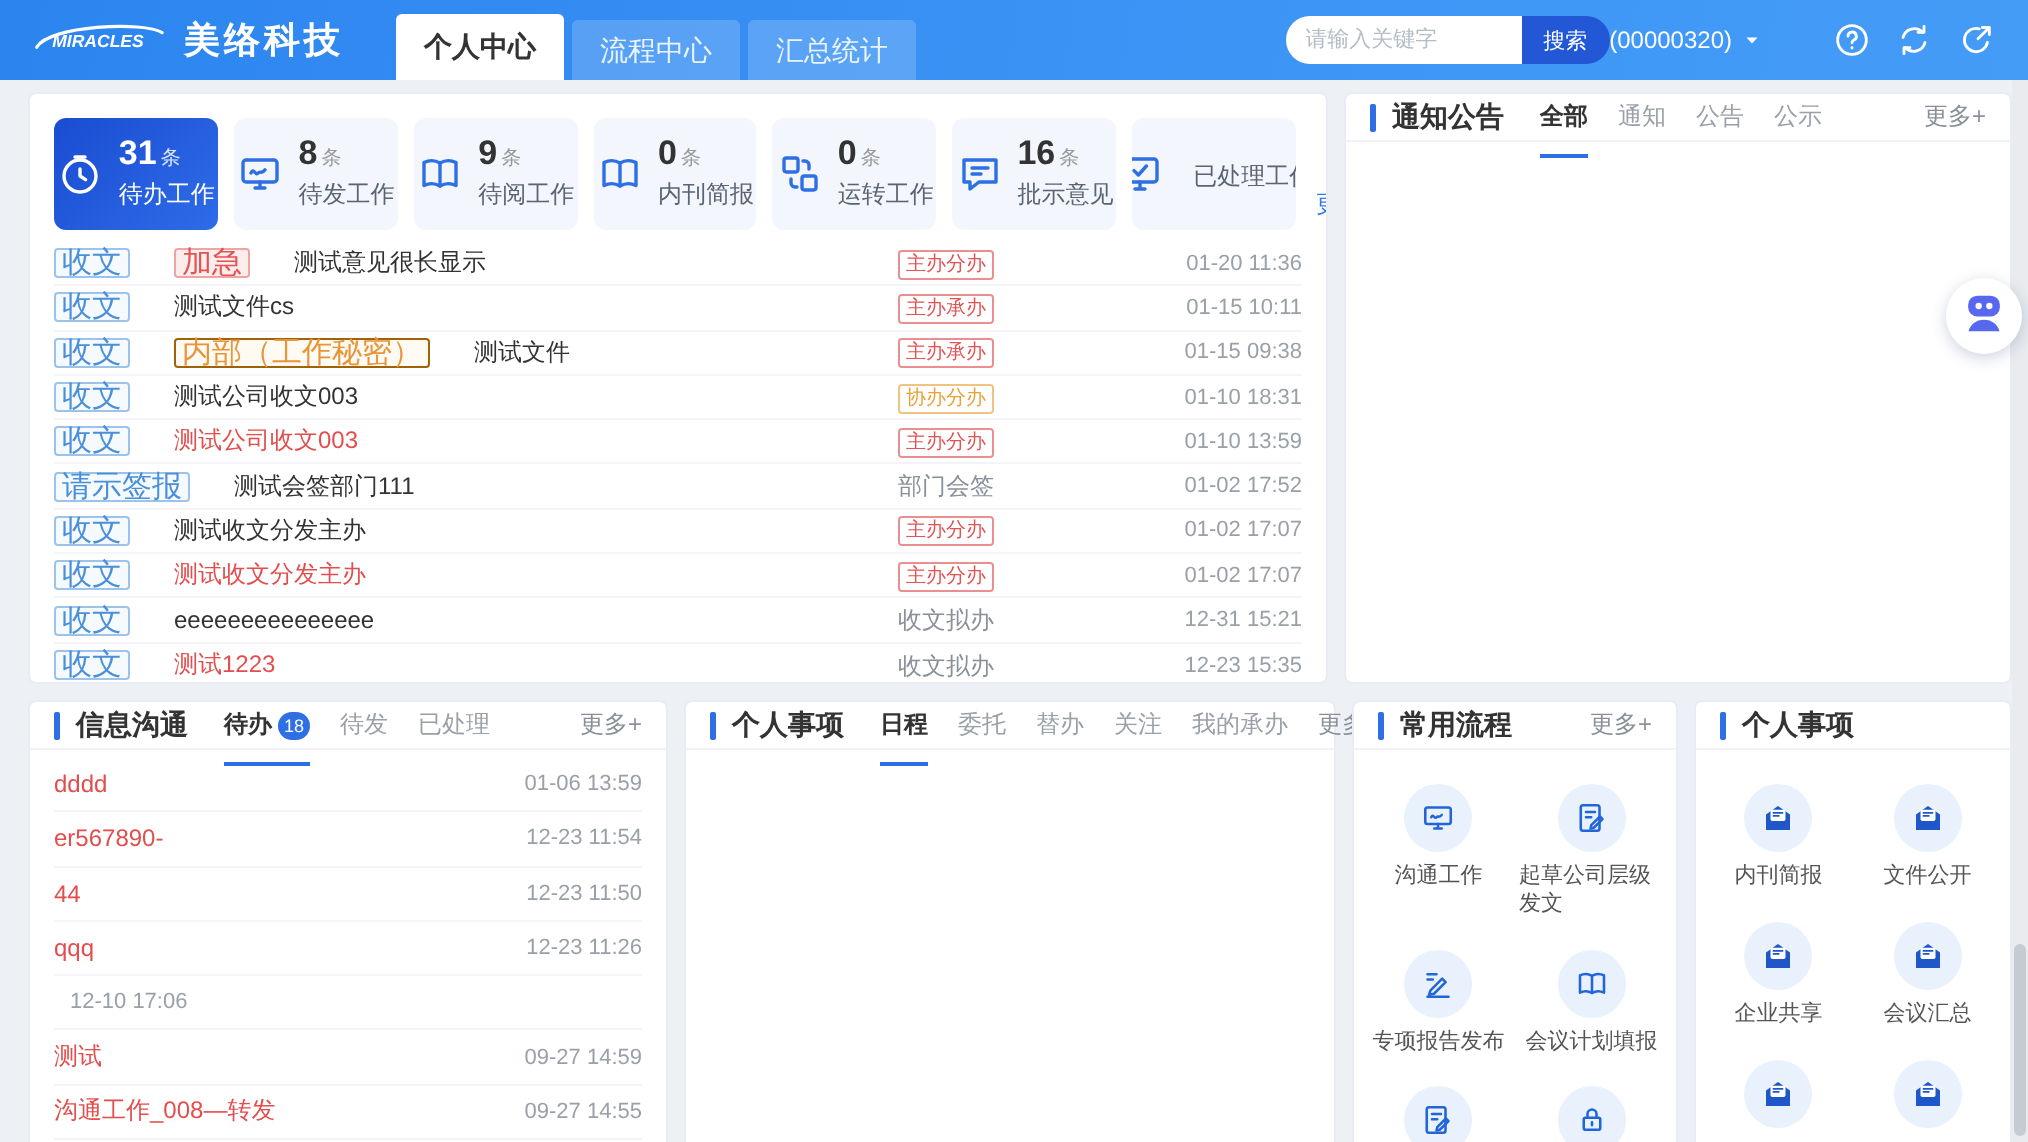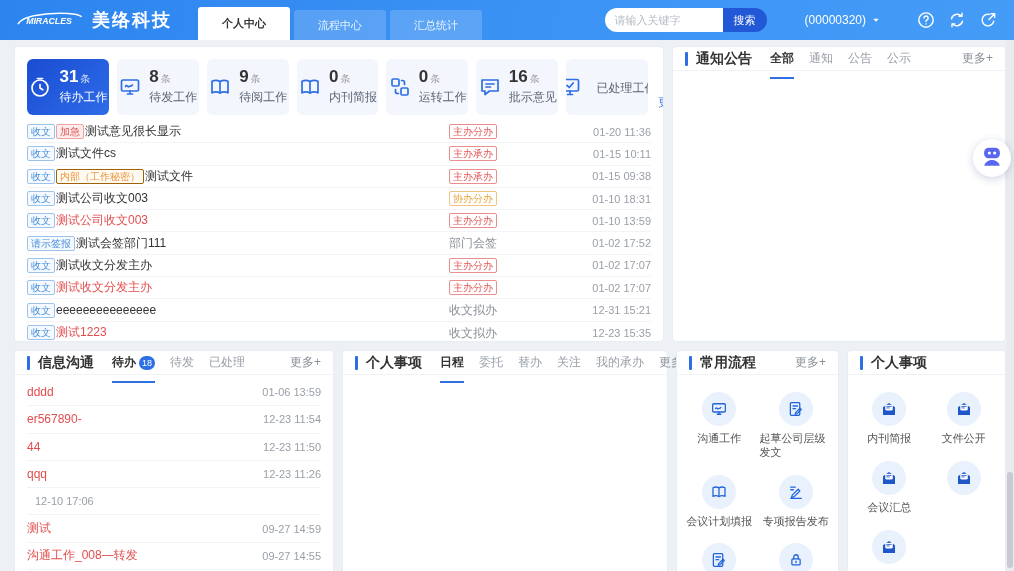--- a/index.html
+++ b/index.html
@@ -10,30 +10,30 @@
   body{position:relative;background:#edf0f5;font-family:"Liberation Sans","DejaVu Sans",sans-serif;font-size:12px;color:#333}
   a{text-decoration:none;cursor:pointer}
 
   
   .header{position:absolute;top:0;left:0;width:1014px;height:40px;
     background:linear-gradient(100deg,#2c84ef 0%,#3b93f5 55%,#459cf7 100%);
     display:flex;align-items:center;z-index:5}
   .logo{display:flex;align-items:center;margin-left:14px;gap:8px}
   .logo-name{color:#fff;font-size:18px;font-weight:bold;letter-spacing:2px}
   .nav{display:flex;align-items:flex-end;height:40px;margin-left:26px}
-  .nav-tab{display:block;height:30px;line-height:30px;padding:0 24px;margin-right:4px;
-    background:rgba(255,255,255,.18);color:#eaf4ff;font-size:11px;border-radius:3px 3px 0 0}
+  .nav-tab{display:block;height:30px;line-height:30px;padding:0 14px;margin-right:4px;
+    background:rgba(255,255,255,.18);color:#eaf4ff;font-size:14px;border-radius:3px 3px 0 0}
   .nav-tab.active{height:33px;line-height:33px;background:#fff;color:#333;font-weight:bold}
   .search{display:flex;margin-left:auto}
   .search-input{width:118px;height:24px;border:none;outline:none;border-radius:12px 0 0 12px;
     padding:0 10px;font-size:11px;color:#555}
   .search-input::placeholder{color:#b5bcc6}
   .search-btn{width:44px;height:24px;border:none;background:#2257d6;color:#fff;font-size:11px;
     border-radius:0 12px 12px 0;cursor:pointer}
-  .account{display:flex;align-items:center;color:#fff;font-size:12px;margin-left:38px;cursor:pointer}
+  .account{display:flex;align-items:center;color:#fff;font-size:12px;cursor:pointer}
   .account .chev{width:12px;height:12px;margin-left:4px;color:#fff;display:inline-block}
   .account .chev svg{width:12px;height:12px}
   .hicons{display:flex;align-items:center;gap:11px;margin-left:34px;margin-right:16px}
   .hicon{width:20px;height:20px;color:#fff;cursor:pointer;display:inline-block}
   .hicon svg{width:20px;height:20px}
 
   
   .panel{position:absolute;background:#fff;border:1px solid #e9ecf2;border-radius:4px}
   #panel-todo{left:14px;top:46px;width:650px;height:296px;overflow:hidden}
   #panel-notice{left:672px;top:46px;width:334px;height:296px}
@@ -69,21 +69,21 @@
   .card.active .card-icon,.card.active .card-num,.card.active .card-label{color:#fff}
   .card.active .card-unit{color:rgba(255,255,255,.85)}
   .card.no-num{flex-direction:row;gap:15px;justify-content:center}
   .more-blue{color:#3478e8;font-size:12px;align-self:flex-end;margin-left:10px;margin-bottom:4px;white-space:nowrap}
 
   
   .wlist{list-style:none;margin:0 12px}
   .wrow{display:flex;align-items:center;height:22.3px;border-bottom:1px solid #f3f4f7;cursor:pointer}
   .wrow:last-child{border-bottom:none}
   .tags{display:inline-flex;align-items:center;flex:0 0 auto}
-  .tag{font-size:10px;line-height:13px;padding:0 3px;border-radius:2px;margin-right:1px;white-space:nowrap}
+  .tag{font-size:15px;line-height:13px;padding:0 3px;border-radius:2px;margin-right:22px;white-space:nowrap}
   .tag.blue{color:#4b8fd8;border:1px solid #9cc3ea;background:#f4faff}
   .tag.red{color:#e25353;border:1px solid #f0a3a3;background:#fdecec}
   .tag.orange{color:#e8953a;border:1px solid #a16207;background:#fffaf2}
   .wtitle{flex:1;font-size:12px;color:#333;white-space:nowrap;overflow:hidden;text-overflow:ellipsis}
   .wtitle.red{color:var(--danger)}
   .wstatus{width:128px;flex:0 0 auto}
   .stag{display:inline-block;font-size:10px;line-height:13px;padding:0 3px;border-radius:2px;white-space:nowrap}
   .stag.st-red{color:#e25353;border:1px solid #ea8f8f}
   .stag.st-orange{color:#e8a23a;border:1px solid #f0c382}
   .stag.st-plain{color:#8a9099;font-size:12px;border:none;padding:0}
@@ -537,41 +537,41 @@
           </span>
 
         </span>
         <span class="glabel">起草公司层级发文</span>
       </div>
 
       <div class="gitem">
         <span class="gicon-wrap">
           <span class="gicon">
             <svg viewBox="0 0 24 24" fill="none" stroke="currentColor" stroke-width="1.7" stroke-linecap="round" stroke-linejoin="round">
-              <path d="M4 6.3c2.8-1.4 5.2-1.4 8 .2 2.8-1.6 5.2-1.6 8-.2v11.5c-2.8-1.4-5.2-1.4-8 .2-2.8-1.6-5.2-1.6-8-.2z"></path>
-              <path d="M12 6.5V18"></path>
-            </svg>
-          </span>
-
-        </span>
-        <span class="glabel">会议计划填报</span>
-      </div>
-
-      <div class="gitem">
-        <span class="gicon-wrap">
-          <span class="gicon">
-            <svg viewBox="0 0 24 24" fill="none" stroke="currentColor" stroke-width="1.7" stroke-linecap="round" stroke-linejoin="round">
               <path d="M5 20.5h14"></path>
               <path d="M7 16.2l7.8-7.8 2.3 2.3-7.8 7.8L6 19.2z"></path>
               <path d="M5 5.5h6M5 9h3.5"></path>
             </svg>
           </span>
 
         </span>
         <span class="glabel">专项报告发布</span>
+      </div>
+
+      <div class="gitem">
+        <span class="gicon-wrap">
+          <span class="gicon">
+            <svg viewBox="0 0 24 24" fill="none" stroke="currentColor" stroke-width="1.7" stroke-linecap="round" stroke-linejoin="round">
+              <path d="M4 6.3c2.8-1.4 5.2-1.4 8 .2 2.8-1.6 5.2-1.6 8-.2v11.5c-2.8-1.4-5.2-1.4-8 .2-2.8-1.6-5.2-1.6-8-.2z"></path>
+              <path d="M12 6.5V18"></path>
+            </svg>
+          </span>
+
+        </span>
+        <span class="glabel">会议计划填报</span>
       </div>
 
       <div class="gitem">
         <span class="gicon-wrap">
           <span class="gicon">
             <svg viewBox="0 0 24 24" fill="none" stroke="currentColor" stroke-width="1.7" stroke-linecap="round" stroke-linejoin="round">
               <rect x="4.5" y="3.5" width="12.5" height="17" rx="1.5"></rect>
               <path d="M8 8h6M8 11.5h3.5"></path>
               <path d="M11.5 16.8l5.8-5.8 1.7 1.7-5.8 5.8-2.2.5z"></path>
             </svg>
@@ -626,20 +626,34 @@
               <rect x="7" y="6.5" width="10" height="7.5" fill="#fff"></rect>
               <path d="M8.5 8.6h7M8.5 10.6h4.5" stroke="currentColor" stroke-width="1.1"></path>
               <path d="M4 11.2l8 5.6 8-5.6V20H4z" fill="currentColor"></path>
             </svg>
           </span>
 
         </span>
         <span class="glabel">文件公开</span>
       </div>
 
+      <div class="gitem">
+        <span class="gicon-wrap">
+          <span class="gicon">
+            <svg viewBox="0 0 24 24">
+              <path d="M4 9.6 12 4l8 5.6V20H4z" fill="currentColor"></path>
+              <rect x="7" y="6.5" width="10" height="7.5" fill="#fff"></rect>
+              <path d="M8.5 8.6h7M8.5 10.6h4.5" stroke="currentColor" stroke-width="1.1"></path>
+              <path d="M4 11.2l8 5.6 8-5.6V20H4z" fill="currentColor"></path>
+            </svg>
+          </span>
+
+        </span>
+        <span class="glabel">企业共享</span>
+      </div>
 
       <div class="gitem">
         <span class="gicon-wrap">
           <span class="gicon">
             <svg viewBox="0 0 24 24">
               <path d="M4 9.6 12 4l8 5.6V20H4z" fill="currentColor"></path>
               <rect x="7" y="6.5" width="10" height="7.5" fill="#fff"></rect>
               <path d="M8.5 8.6h7M8.5 10.6h4.5" stroke="currentColor" stroke-width="1.1"></path>
               <path d="M4 11.2l8 5.6 8-5.6V20H4z" fill="currentColor"></path>
             </svg>

